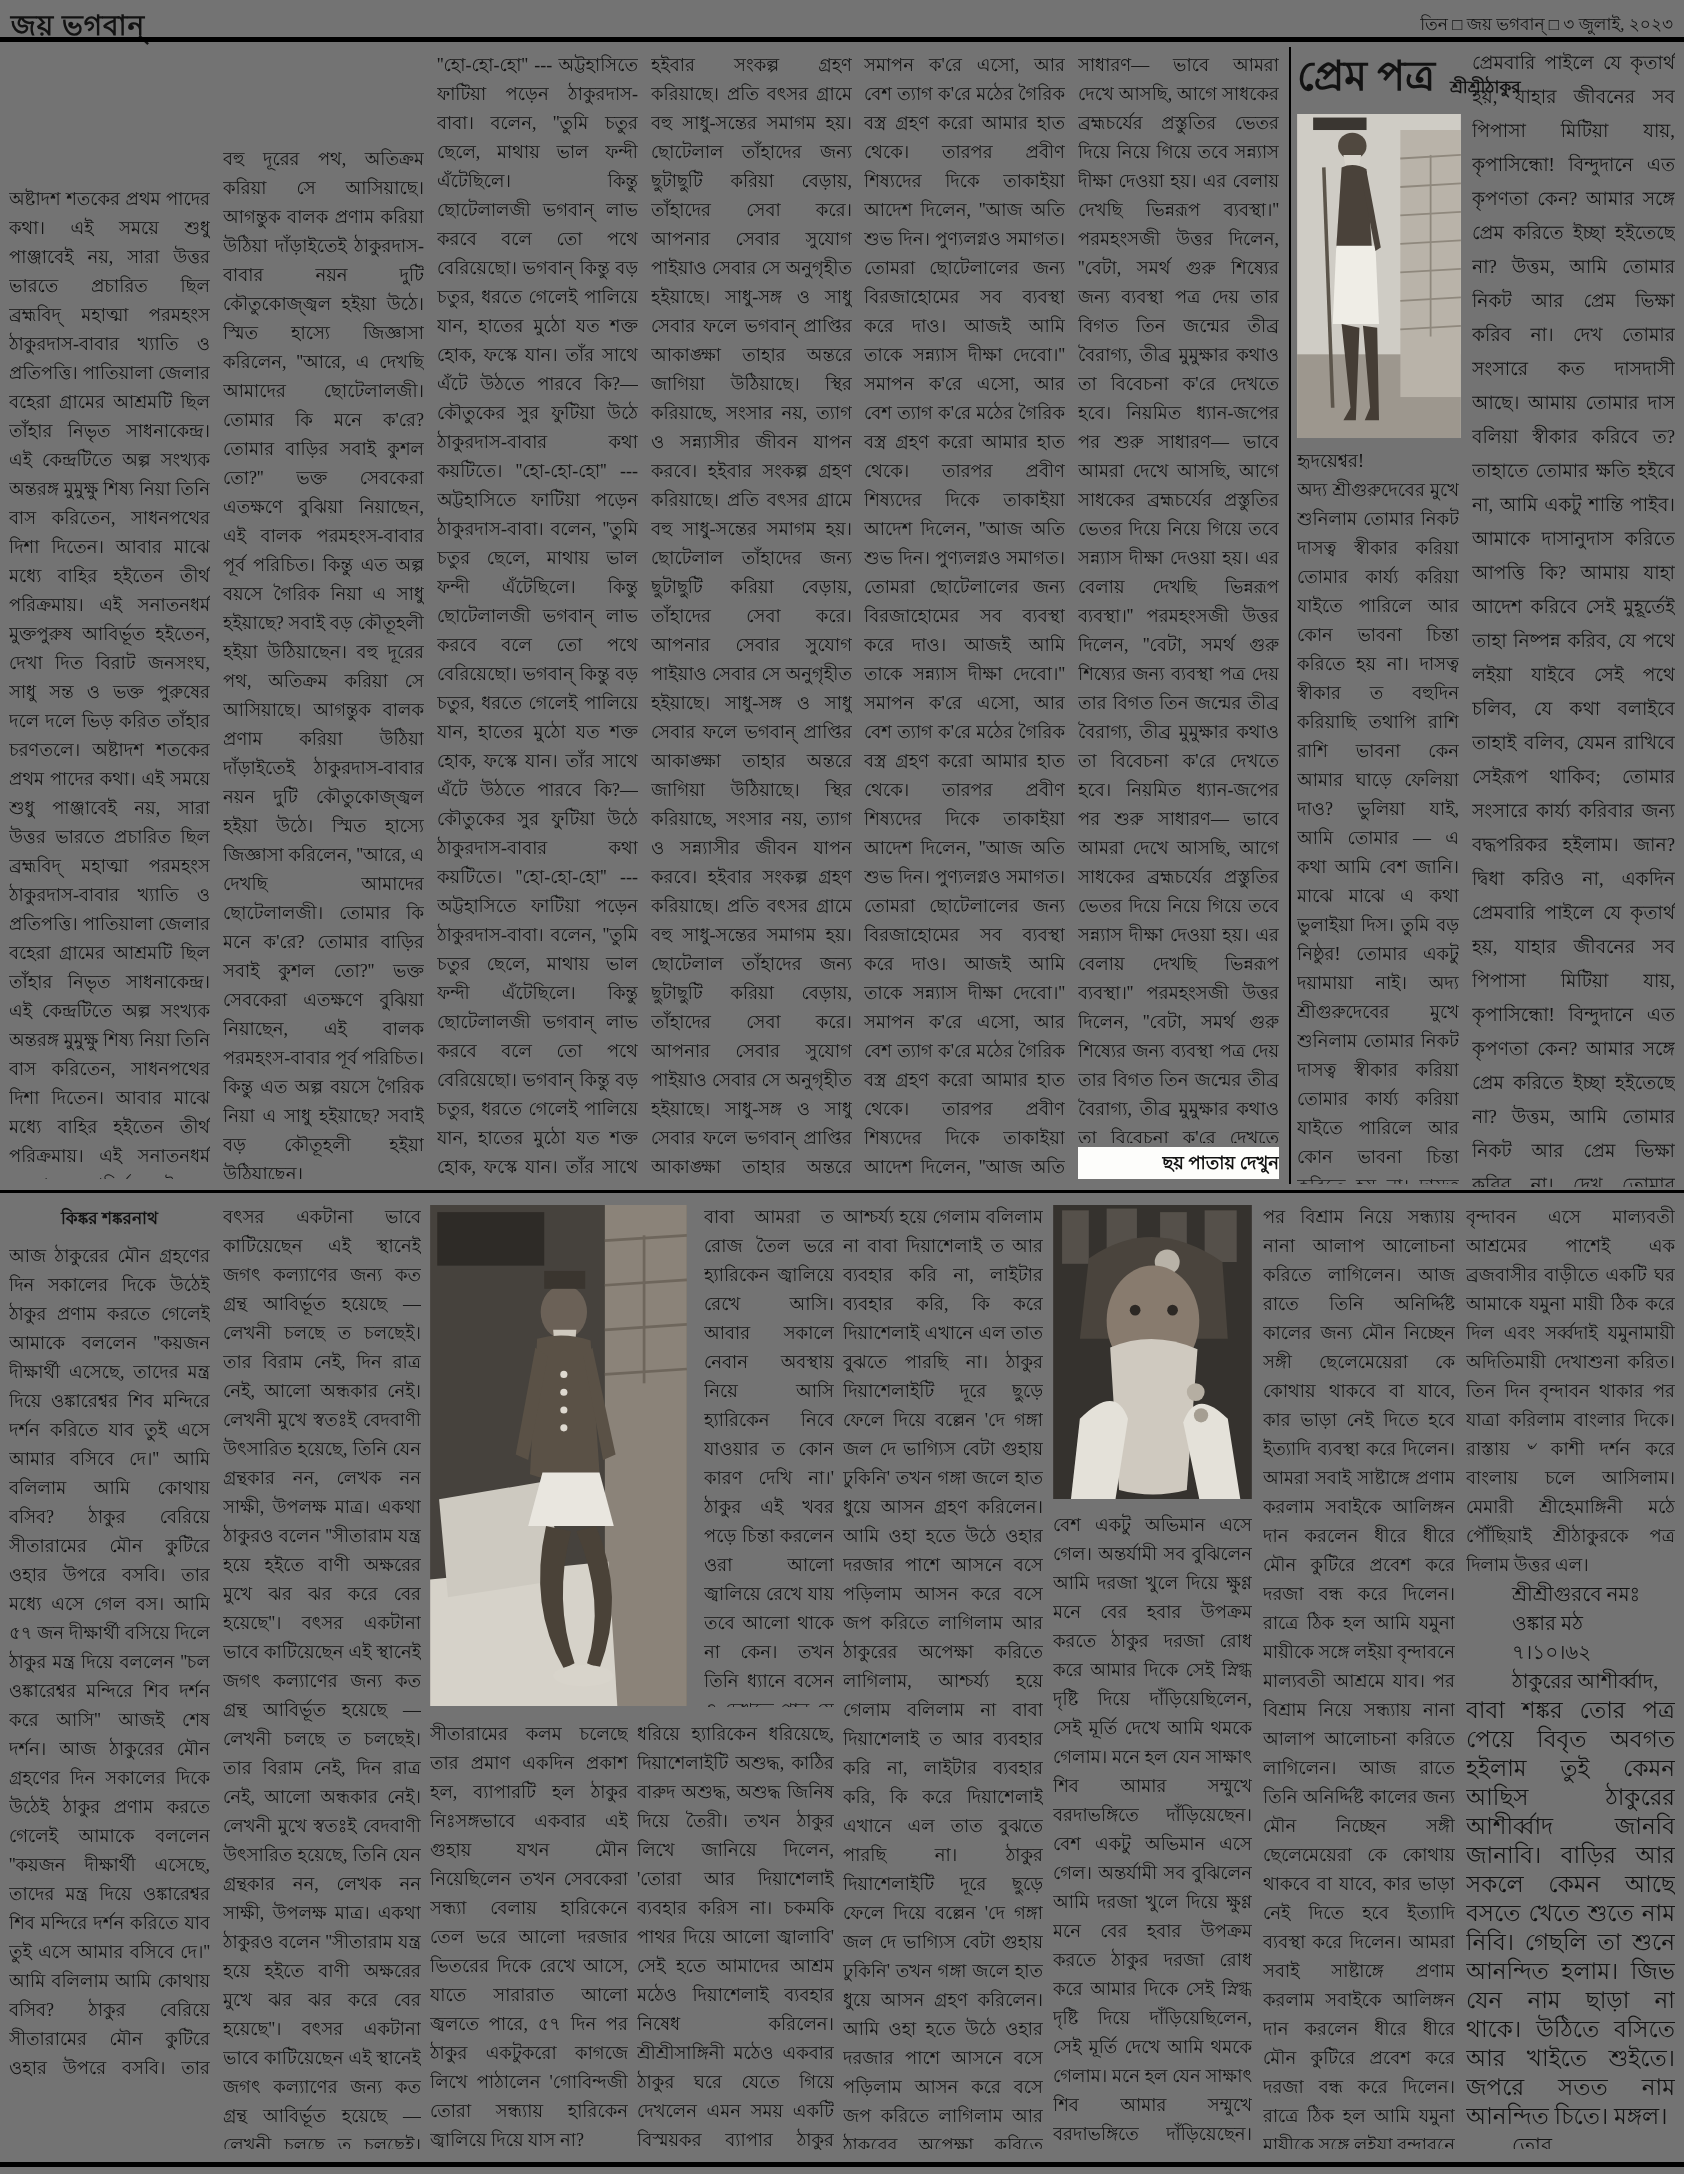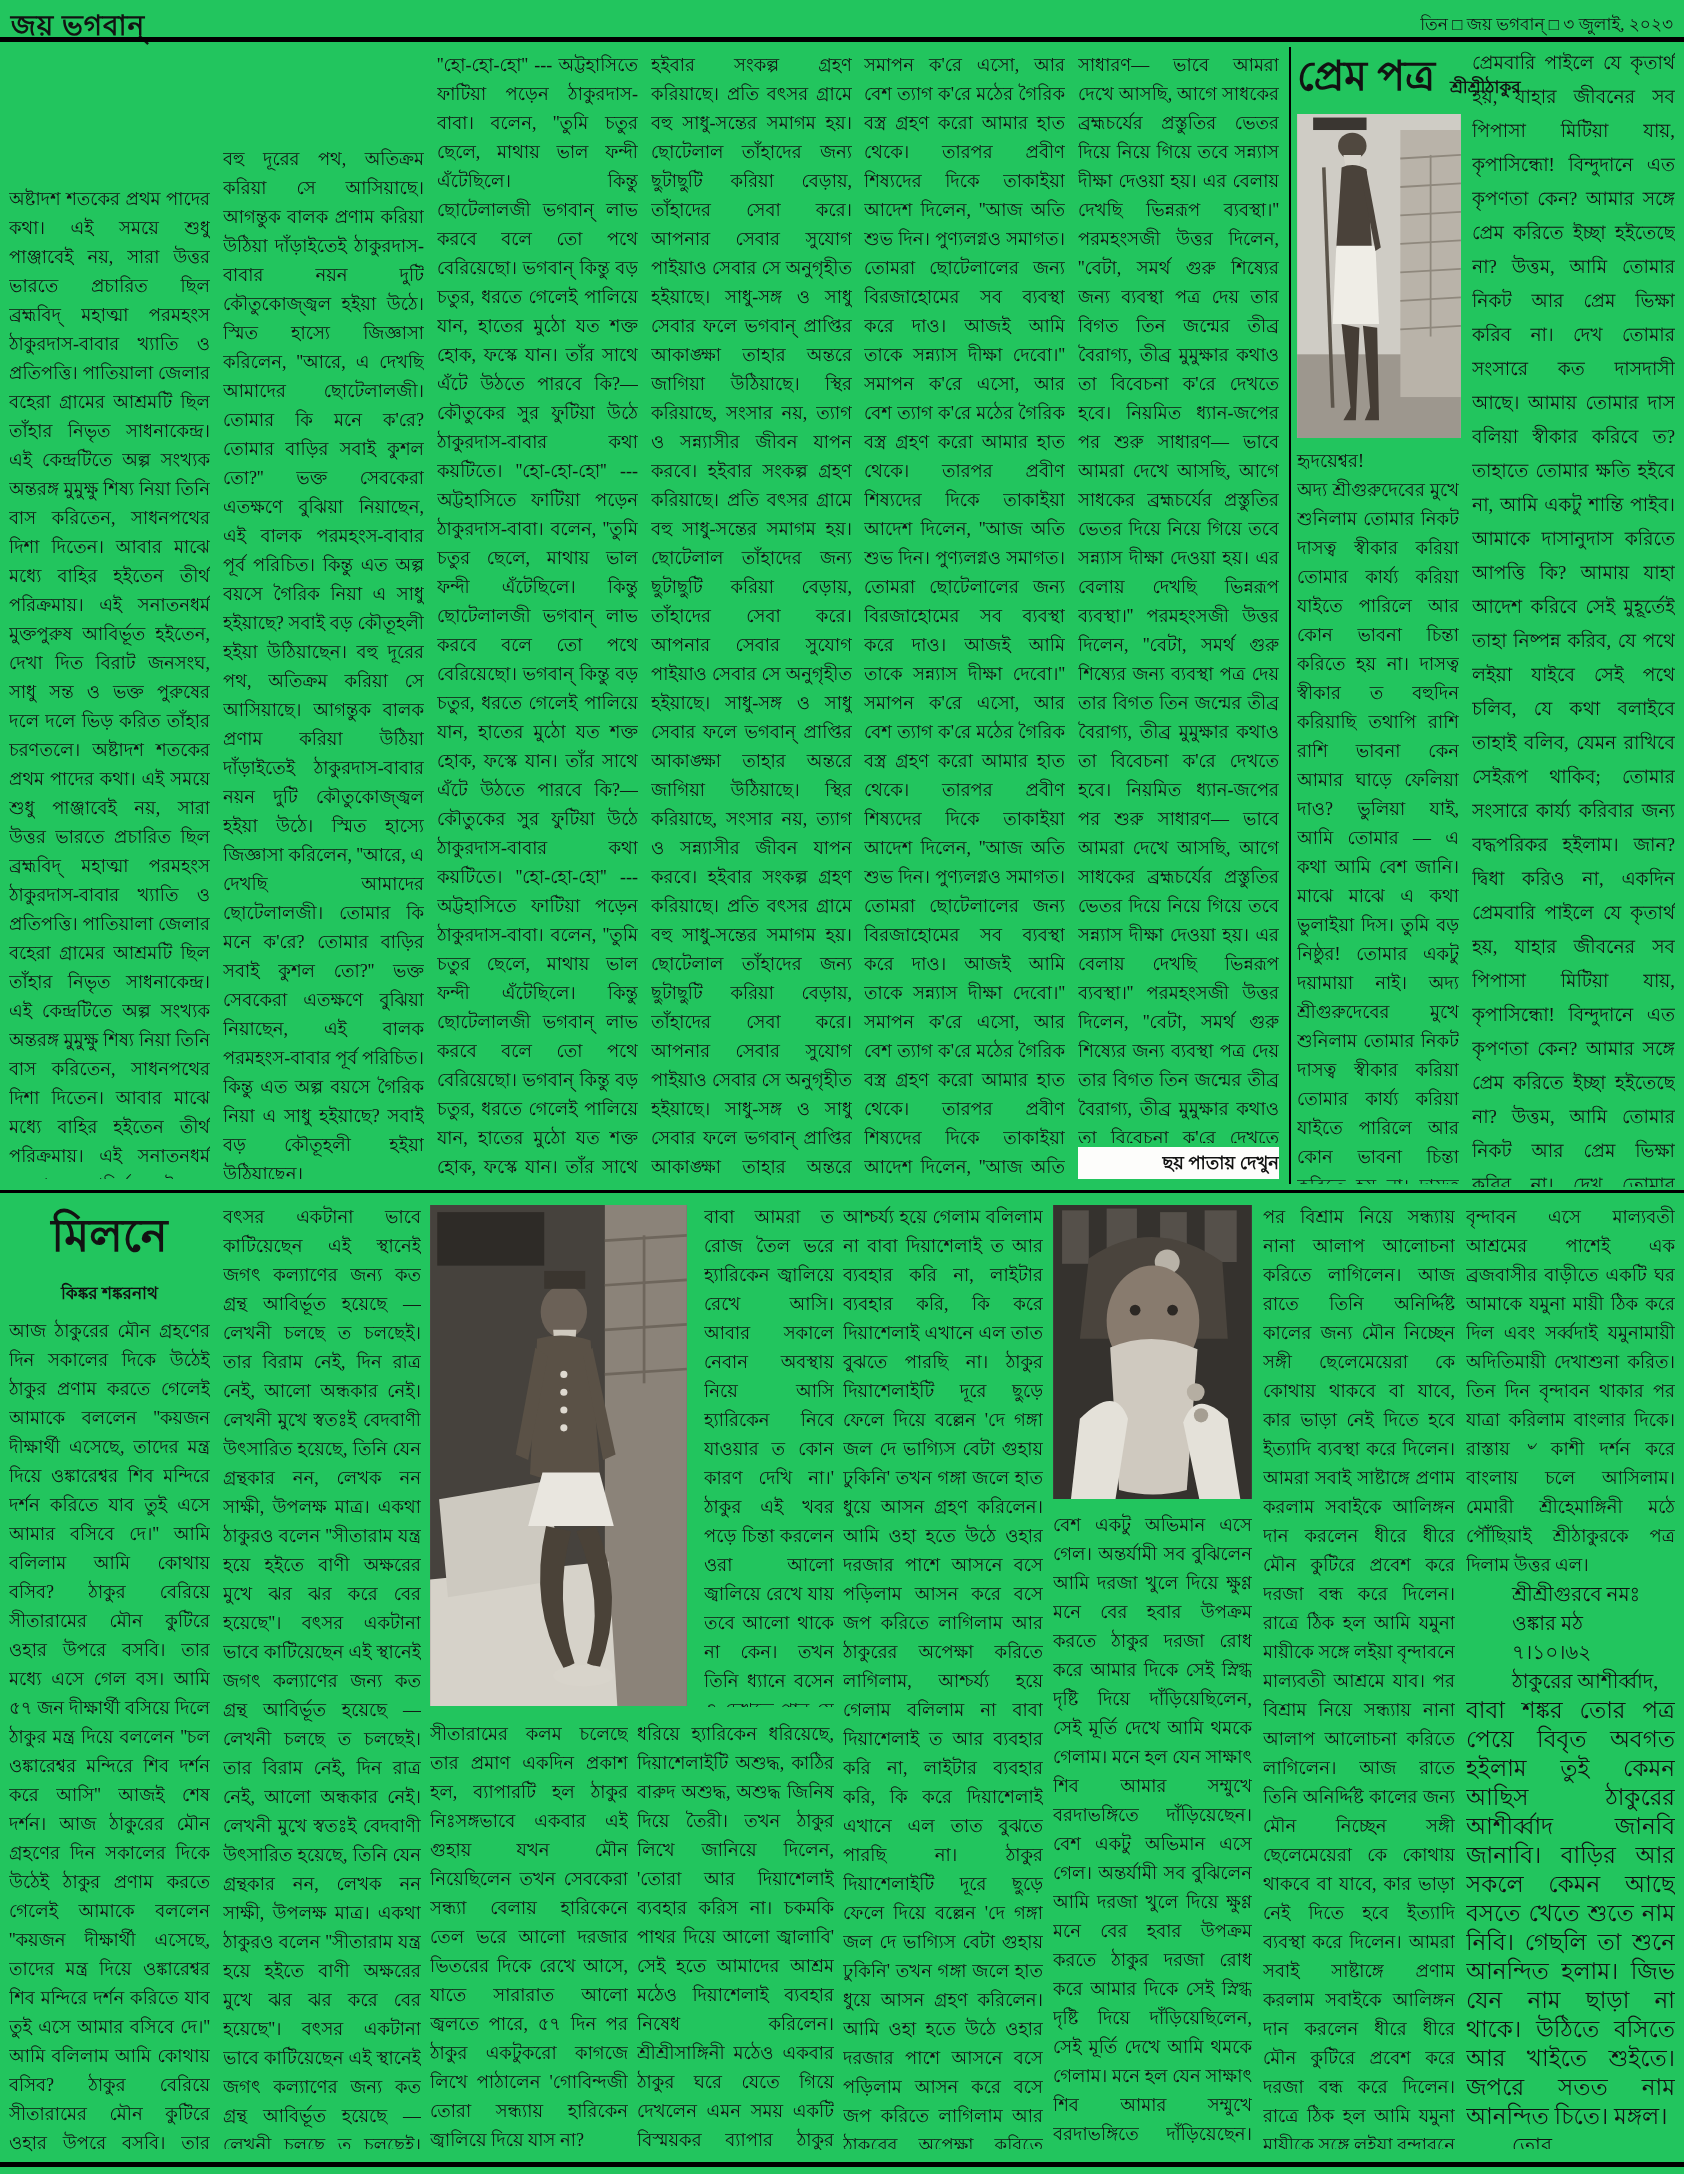--- a/index.html
+++ b/index.html
@@ -1,16 +1,16 @@
 <!DOCTYPE html>
 <html style="font-size:14.3px"><head>
 <meta charset="utf-8">
 <style>
   html,body{margin:0;padding:0;background:#e8e8e8;}
-  #page{position:relative;width:1684px;height:2174px;background:#22c55e;color:#121212;
+  #page{position:relative;width:1684px;height:2174px;background:#737373;color:#121212;
         font-family:"Liberation Serif","DejaVu Serif",serif;overflow:hidden;}
   .abs{position:absolute;}
   .clip{overflow:hidden;}
   
   #masthead-title{font-size:28px;font-weight:bold;letter-spacing:0.9px;}
   #masthead-edition{font-size:17px;text-align:right;}
   .thick-rule{background:#000;}
   
   .body-text{font-size:18px;line-height:29px;text-align:justify;text-justify:inter-word;}
   .airy{font-size:18.7px;line-height:34px;word-spacing:1.8px;}
@@ -89,21 +89,20 @@
         <div class="clip body-text" style="height:708px;">অদ্য শ্রীগুরুদেবের মুখে শুনিলাম তোমার নিকট দাসত্ব স্বীকার করিয়া তোমার কার্য্য করিয়া যাইতে পারিলে আর কোন ভাবনা চিন্তা করিতে হয় না। দাসত্ব স্বীকার ত বহুদিন করিয়াছি তথাপি রাশি রাশি ভাবনা কেন আমার ঘাড়ে ফেলিয়া দাও? ভুলিয়া যাই, আমি তোমার — এ কথা আমি বেশ জানি। মাঝে মাঝে এ কথা ভুলাইয়া দিস। তুমি বড় নিষ্ঠুর! তোমার একটু দয়ামায়া নাই। অদ্য শ্রীগুরুদেবের মুখে শুনিলাম তোমার নিকট দাসত্ব স্বীকার করিয়া তোমার কার্য্য করিয়া যাইতে পারিলে আর কোন ভাবনা চিন্তা করিতে হয় না। দাসত্ব স্বীকার ত বহুদিন করিয়াছি তথাপি রাশি রাশি ভাবনা কেন আমার ঘাড়ে ফেলিয়া দাও? ভুলিয়া যাই, আমি তোমার — এ কথা আমি বেশ জানি। মাঝে মাঝে এ কথা ভুলাইয়া দিস। তুমি বড় নিষ্ঠুর! তোমার একটু দয়ামায়া নাই।</div>
       </div>
     </div>
   </div>
 
   <div class="abs thick-rule" style="left:0;top:1190px;width:1684px;height:2.7px;"></div>
 
   <div class="abs clip" style="left:0;top:1192px;width:1684px;height:968px;">
 
     <div class="abs" style="left:9px;top:9px;width:201px;height:950px;">
-      <div class="headline-3">মিলনে</div>
       <div class="byline" style="text-align:center;margin:3.6px 0 9px 0;">কিঙ্কর শঙ্করনাথ</div>
       <div class="clip body-text" style="height:838px;">আজ ঠাকুরের মৌন গ্রহণের দিন সকালের দিকে উঠেই ঠাকুর প্রণাম করতে গেলেই আমাকে বললেন ''কয়জন দীক্ষার্থী এসেছে, তাদের মন্ত্র দিয়ে ওঙ্কারেশ্বর শিব মন্দিরে দর্শন করিতে যাব তুই এসে আমার বসিবে দে।'' আমি বলিলাম আমি কোথায় বসিব? ঠাকুর বেরিয়ে সীতারামের মৌন কুটিরে ওহার উপরে বসবি। তার মধ্যে এসে গেল বস। আমি ৫৭ জন দীক্ষার্থী বসিয়ে দিলে ঠাকুর মন্ত্র দিয়ে বললেন ''চল ওঙ্কারেশ্বর মন্দিরে শিব দর্শন করে আসি'' আজই শেষ দর্শন। আজ ঠাকুরের মৌন গ্রহণের দিন সকালের দিকে উঠেই ঠাকুর প্রণাম করতে গেলেই আমাকে বললেন ''কয়জন দীক্ষার্থী এসেছে, তাদের মন্ত্র দিয়ে ওঙ্কারেশ্বর শিব মন্দিরে দর্শন করিতে যাব তুই এসে আমার বসিবে দে।'' আমি বলিলাম আমি কোথায় বসিব? ঠাকুর বেরিয়ে সীতারামের মৌন কুটিরে ওহার উপরে বসবি। তার মধ্যে এসে গেল বস। আমি ৫৭ জন দীক্ষার্থী বসিয়ে দিলে ঠাকুর মন্ত্র দিয়ে বললেন ''চল ওঙ্কারেশ্বর মন্দিরে শিব দর্শন করে আসি'' আজই শেষ দর্শন।</div>
     </div>
 
     <div class="abs clip body-text" style="left:223px;top:10.7px;width:198px;height:946px;">বৎসর একটানা ভাবে কাটিয়েছেন এই স্থানেই জগৎ কল্যাণের জন্য কত গ্রন্থ আবির্ভূত হয়েছে —লেখনী চলছে ত চলছেই। তার বিরাম নেই, দিন রাত্র নেই, আলো অন্ধকার নেই। লেখনী মুখে স্বতঃই বেদবাণী উৎসারিত হয়েছে, তিনি যেন গ্রন্থকার নন, লেখক নন সাক্ষী, উপলক্ষ মাত্র। একথা ঠাকুরও বলেন ''সীতারাম যন্ত্র হয়ে হইতে বাণী অক্ষরের মুখে ঝর ঝর করে বের হয়েছে''। বৎসর একটানা ভাবে কাটিয়েছেন এই স্থানেই জগৎ কল্যাণের জন্য কত গ্রন্থ আবির্ভূত হয়েছে —লেখনী চলছে ত চলছেই। তার বিরাম নেই, দিন রাত্র নেই, আলো অন্ধকার নেই। লেখনী মুখে স্বতঃই বেদবাণী উৎসারিত হয়েছে, তিনি যেন গ্রন্থকার নন, লেখক নন সাক্ষী, উপলক্ষ মাত্র। একথা ঠাকুরও বলেন ''সীতারাম যন্ত্র হয়ে হইতে বাণী অক্ষরের মুখে ঝর ঝর করে বের হয়েছে''। বৎসর একটানা ভাবে কাটিয়েছেন এই স্থানেই জগৎ কল্যাণের জন্য কত গ্রন্থ আবির্ভূত হয়েছে —লেখনী চলছে ত চলছেই। তার বিরাম নেই, দিন রাত্র নেই, আলো অন্ধকার নেই। লেখনী মুখে স্বতঃই বেদবাণী উৎসারিত হয়েছে, তিনি যেন গ্রন্থকার নন, লেখক নন সাক্ষী, উপলক্ষ মাত্র। একথা ঠাকুরও বলেন ''সীতারাম যন্ত্র হয়ে হইতে বাণী অক্ষরের মুখে ঝর ঝর করে বের হয়েছে''।</div>
 
     <div class="abs photo-frame" style="left:430px;top:12.5px;width:257px;height:501px;">
       <svg width="257" height="501" viewBox="0 0 288 562">
         <rect width="288" height="562" fill="#46423d"></rect>
         <rect x="196" y="0" width="92" height="562" fill="#8b8379"></rect>

